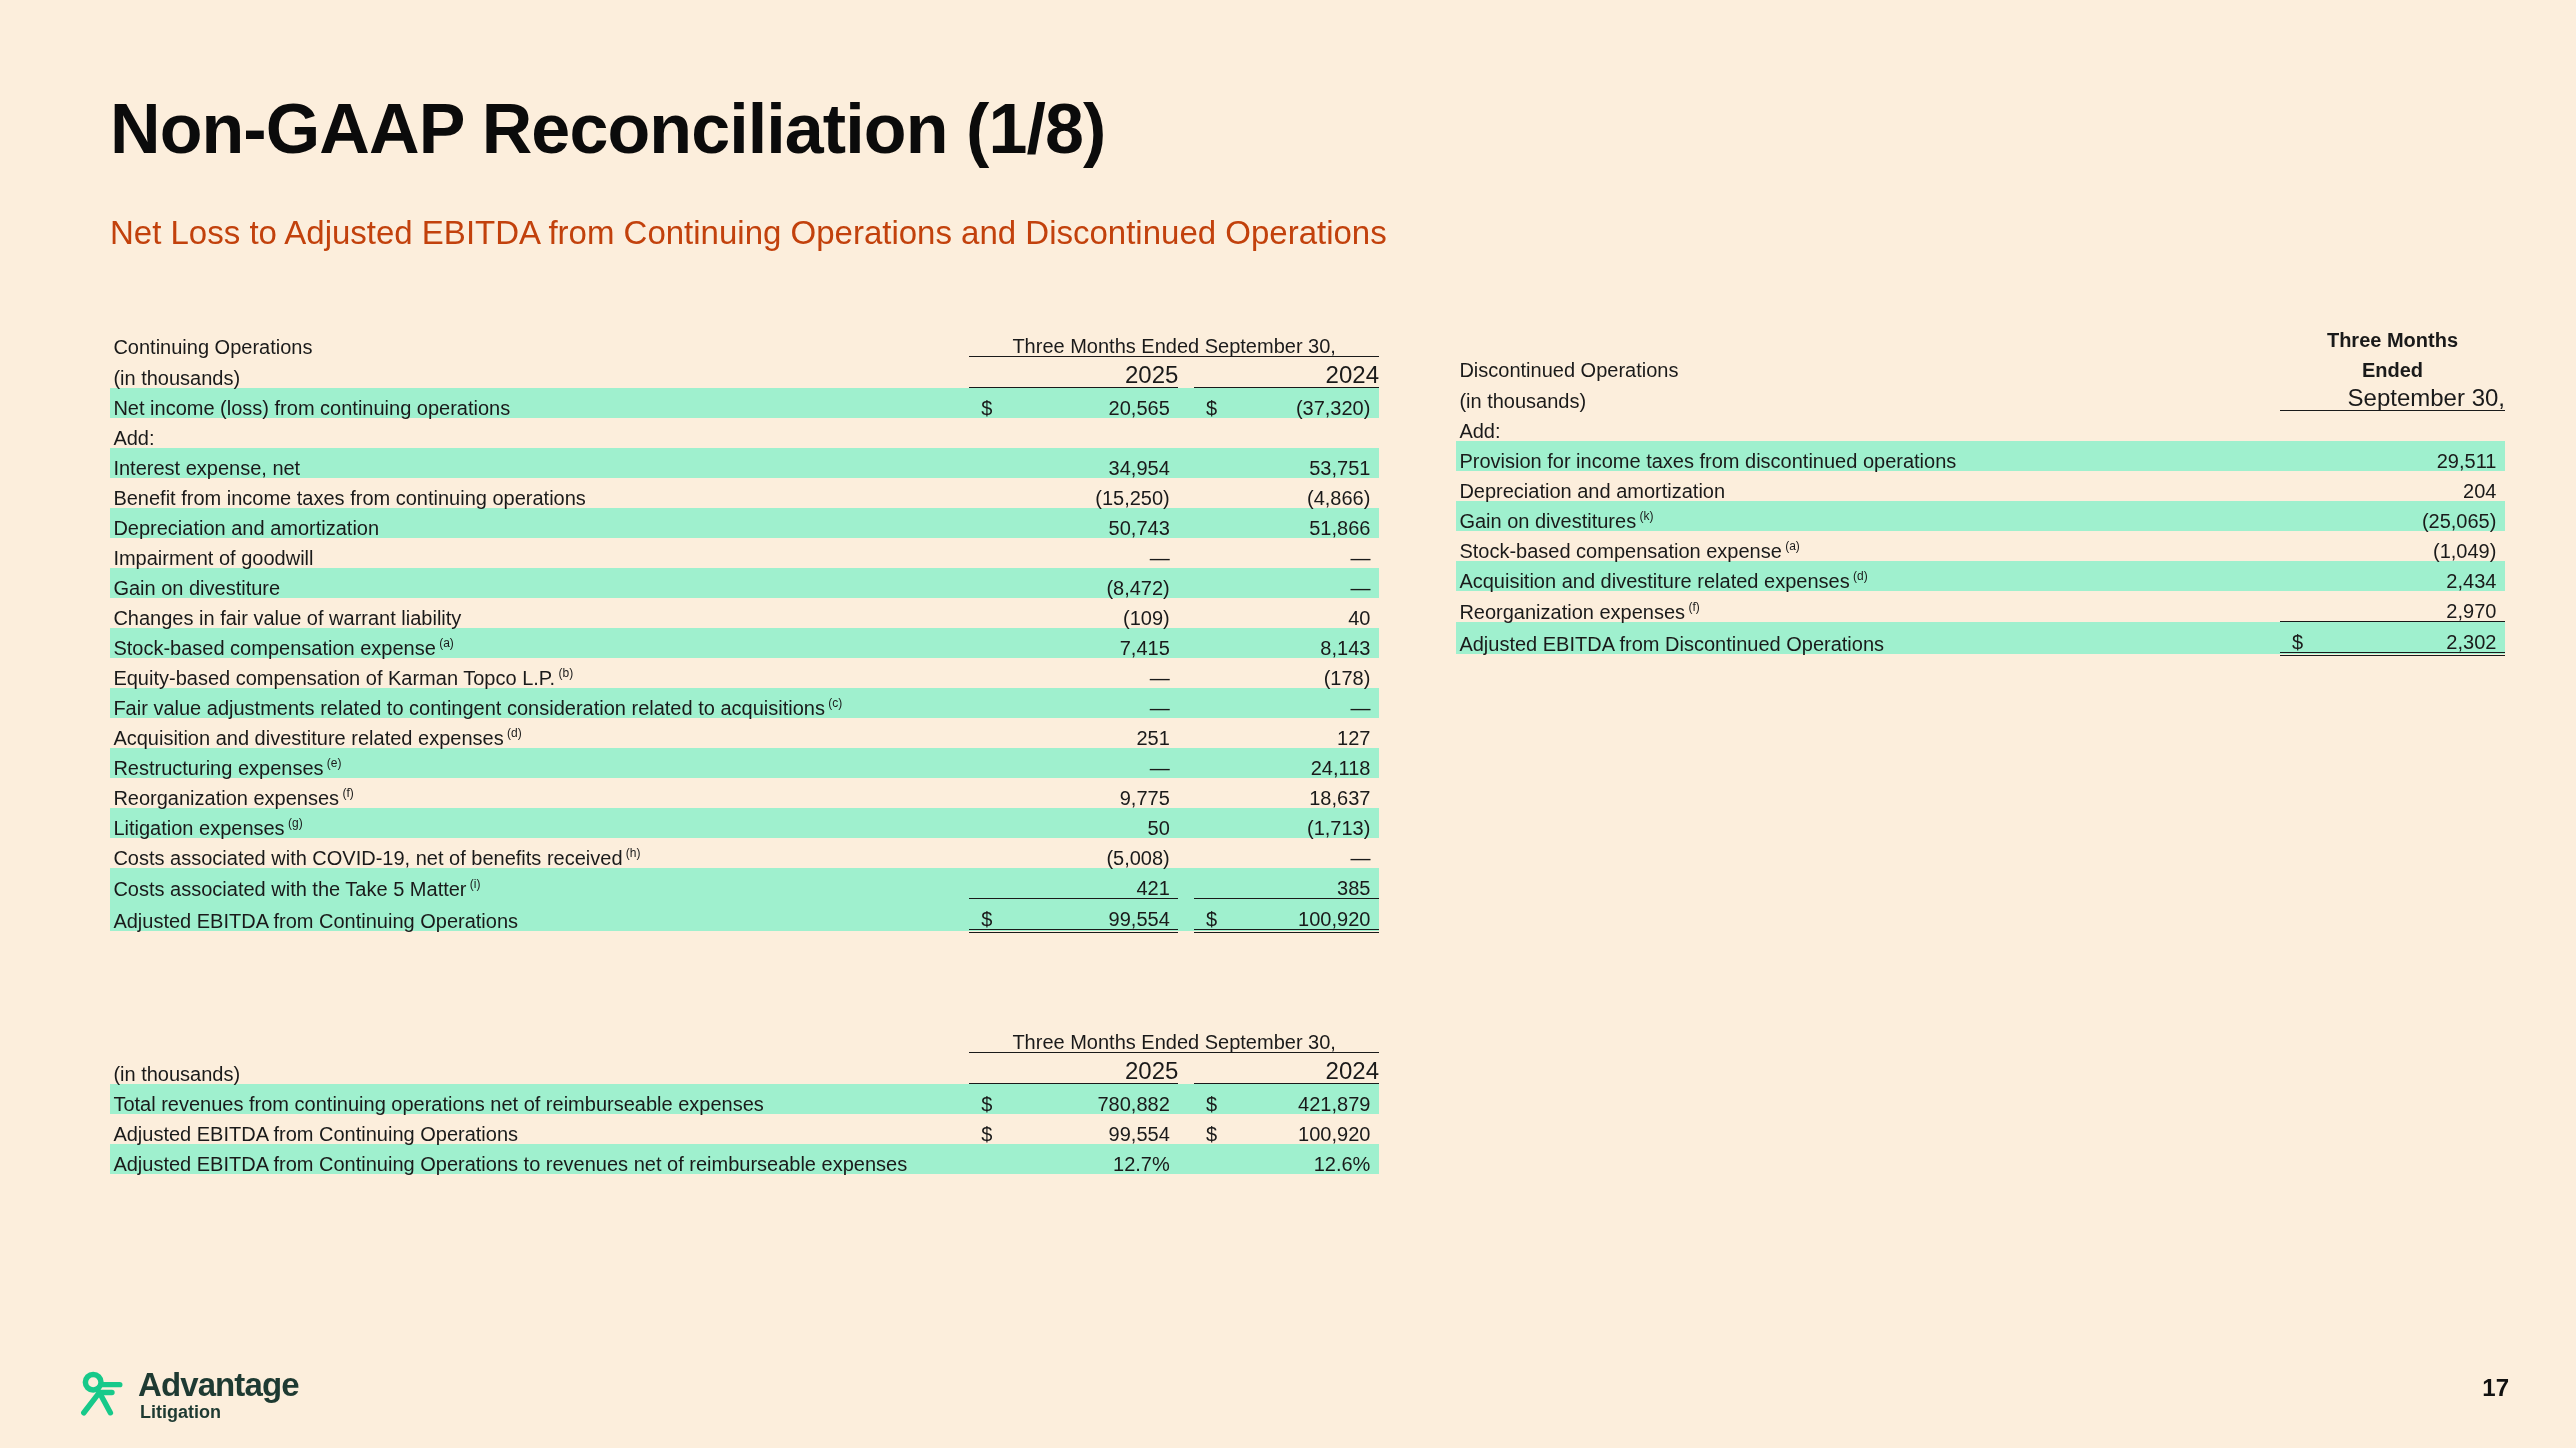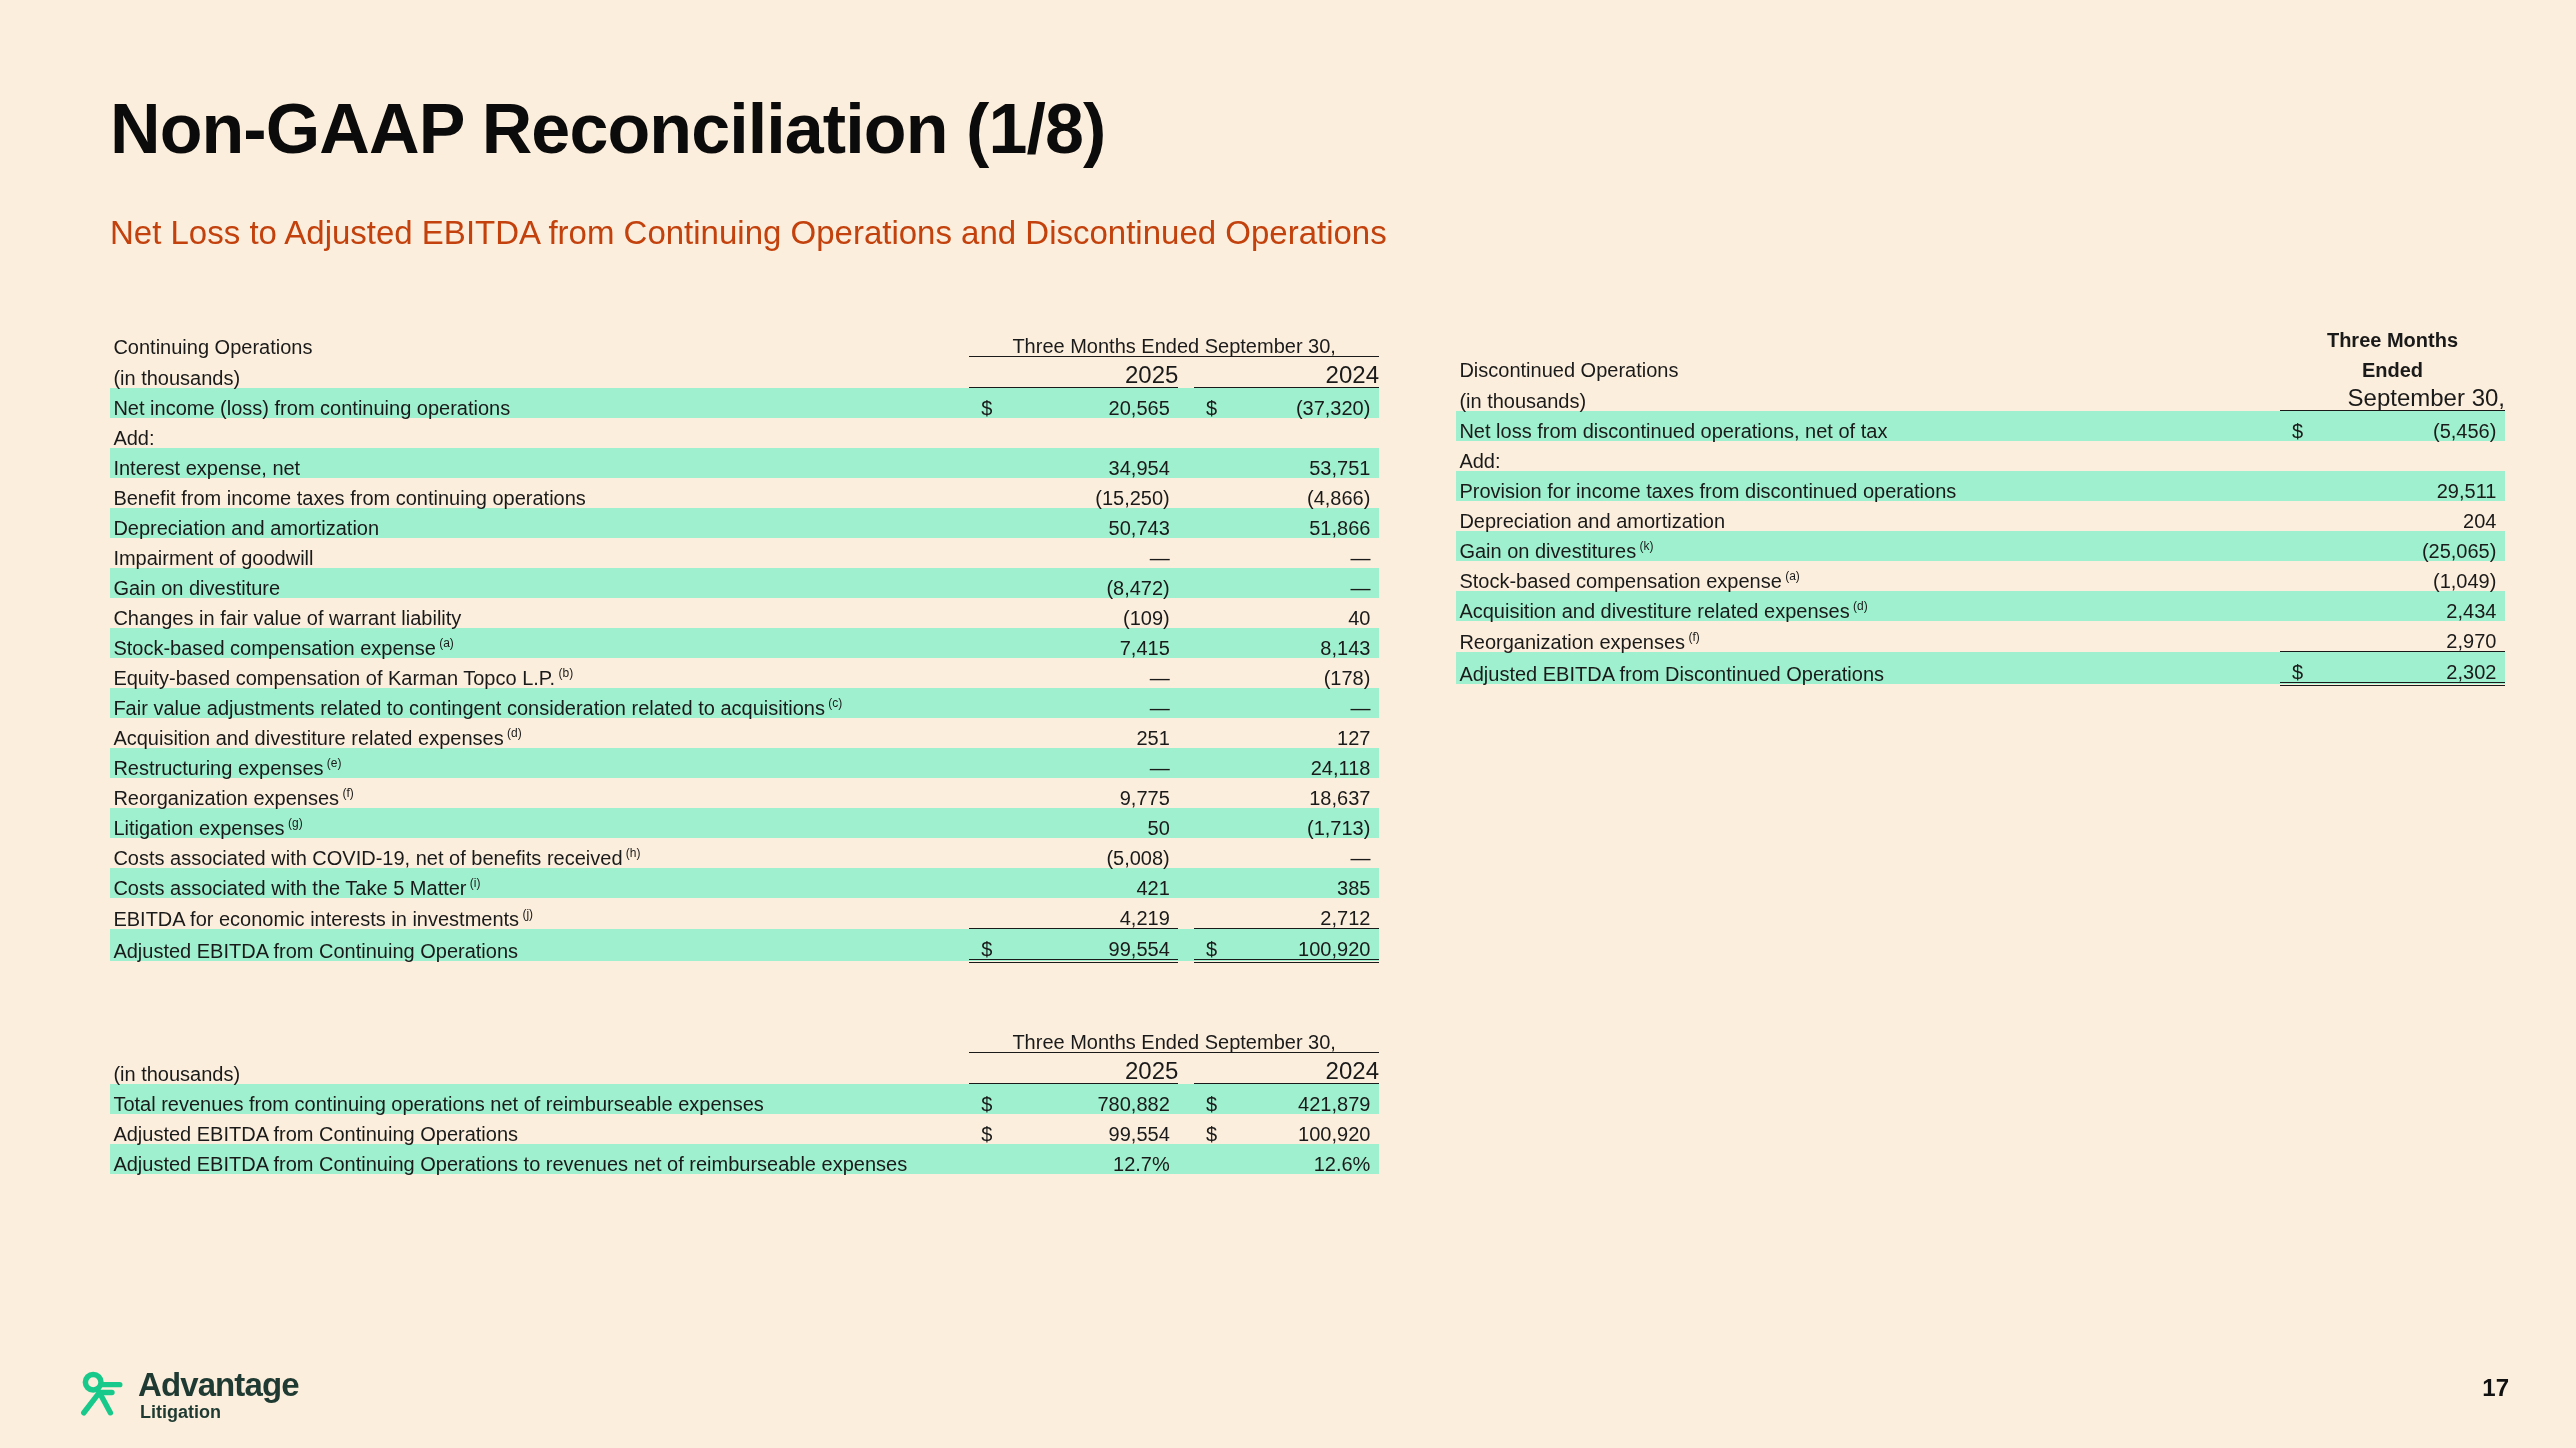--- a/index.html
+++ b/index.html
@@ -242,28 +242,20 @@
           <td class="num">—</td>
         </tr>
         <tr class="hl">
           <td class="lbl ">Costs associated with the Take 5 Matter<sup> (i)</sup></td>
           <td class="cur"></td>
           <td class="num">421</td>
           <td class="gap"></td>
           <td class="cur"></td>
           <td class="num">385</td>
         </tr>
-        <tr class="pl">
-          <td class="lbl ">EBITDA for economic interests in investments<sup> (j)</sup></td>
-          <td class="cur"></td>
-          <td class="num">4,219</td>
-          <td class="gap"></td>
-          <td class="cur"></td>
-          <td class="num">2,712</td>
-        </tr>
         <tr class="hl">
           <td class="lbl ">Adjusted EBITDA from Continuing Operations</td>
           <td class="cur rule-top rule-dbl">$</td>
           <td class="num rule-top rule-dbl">99,554</td>
           <td class="gap"></td>
           <td class="cur rule-top rule-dbl">$</td>
           <td class="num rule-top rule-dbl">100,920</td>
         </tr>
       </tbody>
   </table>
@@ -282,25 +274,20 @@
       <tr>
         <td class="lbl hdr-plain">Discontinued Operations</td>
         <td colspan="2" style="text-align:center;font-weight:bold;">Ended</td>
       </tr>
       <tr>
         <td class="lbl hdr-plain">(in thousands)</td>
         <td colspan="2" class="hdr-year">September 30,</td>
       </tr>
     </thead>
     <tbody id="tbody-discontinued">
-        <tr class="hl">
-          <td class="lbl ">Net loss from discontinued operations, net of tax</td>
-          <td class="cur">$</td>
-          <td class="num">(5,456)</td>
-        </tr>
         <tr class="pl">
           <td class="lbl ">Add:</td>
           <td class="cur"></td>
           <td class="num"></td>
         </tr>
         <tr class="hl">
           <td class="lbl ">Provision for income taxes from discontinued operations</td>
           <td class="cur"></td>
           <td class="num">29,511</td>
         </tr>

